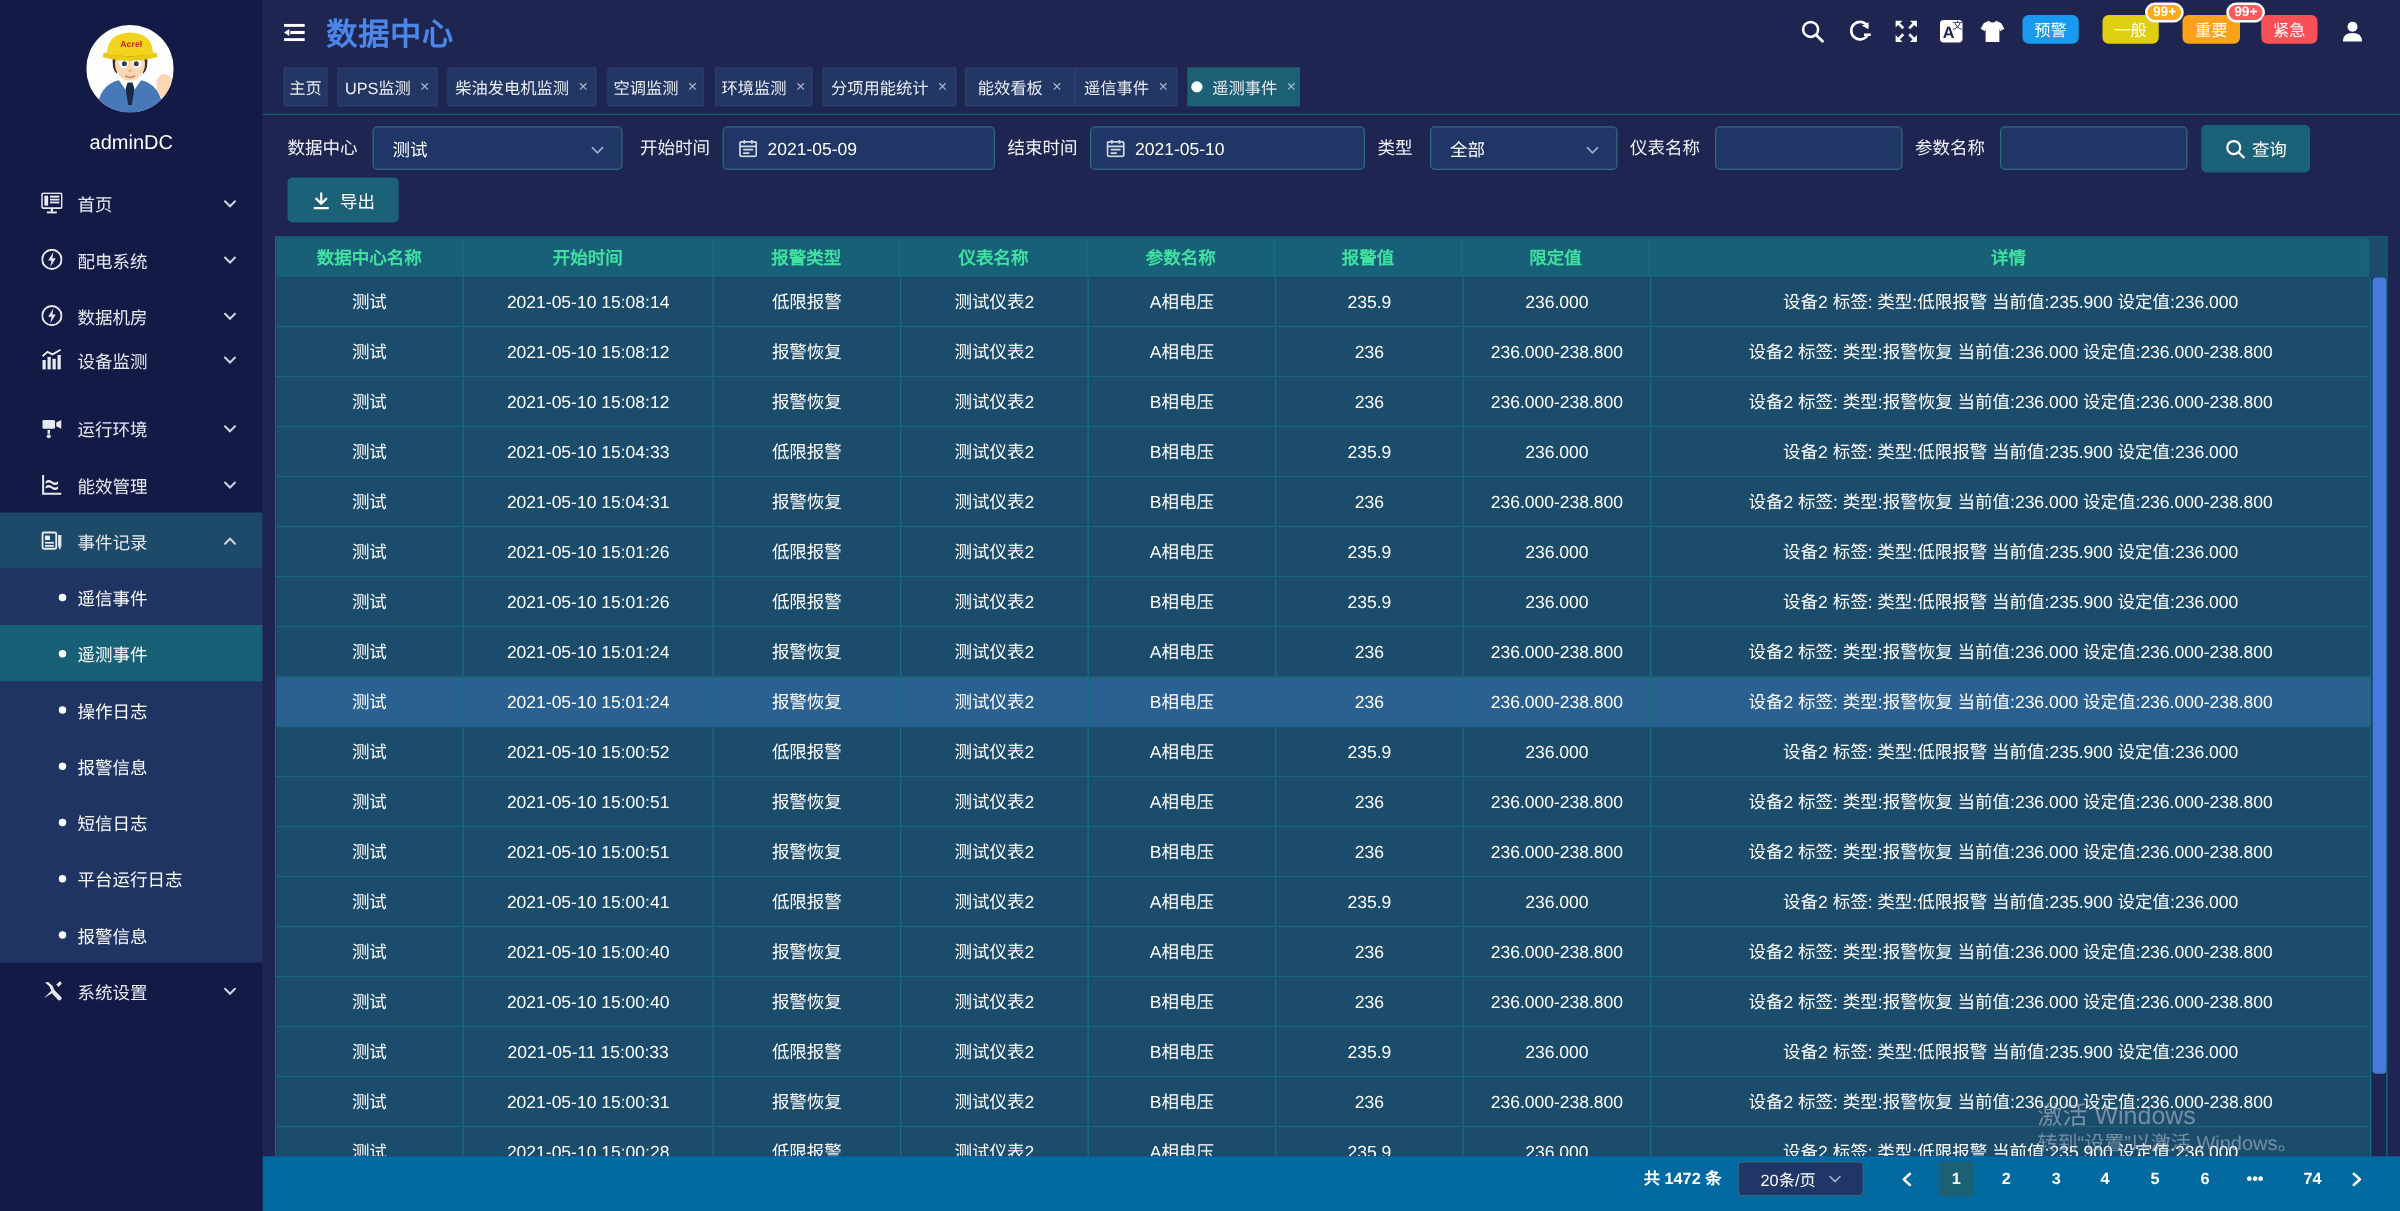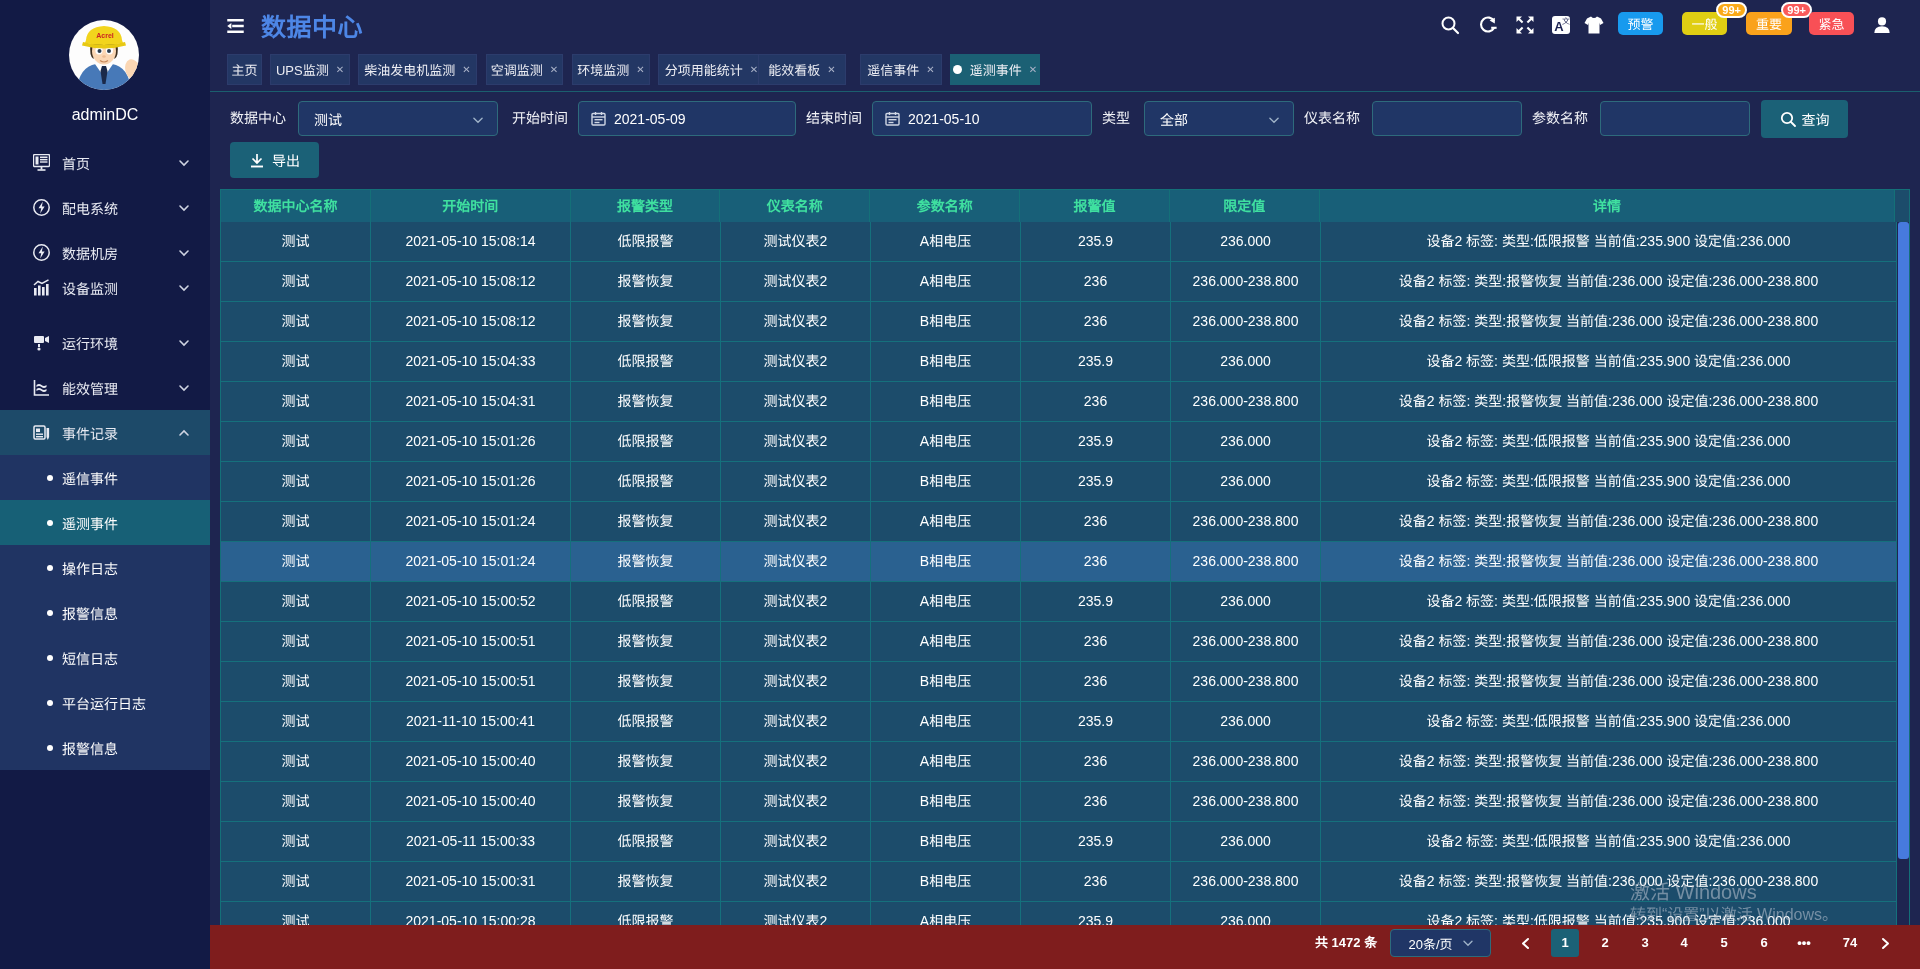--- a/index.html
+++ b/index.html
@@ -48,21 +48,21 @@
 #thead { position:absolute; left:0; top:0; width:1688px; height:32px; background:#185f78; display:flex; }
 #thead .th { height:32px; line-height:32px; text-align:center; font-size:14px; font-weight:bold; color:#3fe0a0; border-right:1px solid #147078; }
 #thead .gut { width:14px; background:#1c4c6b; border-right:none; }
 .trow { position:absolute; left:0; width:1676px; height:40px; background:#1c4c6b; display:flex; border-bottom:1px solid #15707c; }
 .trow.hl { background:#2a6190; }
 .trow .td { height:39px; line-height:39px; text-align:center; font-size:14px; color:#fff; border-right:1px solid #15707c; white-space:nowrap; overflow:hidden; }
 
 #scrollbar { position:absolute; left:1677px; top:32px; width:11px; height:637px; background:#477ade; border-radius:3px; }
 
 
-#pager { position:absolute; left:210px; top:925px; width:1710px; height:44px; background:#7f1d1d; font-size:13px; }
+#pager { position:absolute; left:210px; top:925px; width:1710px; height:44px; background:#0369a1; font-size:13px; }
 .pnum { min-width:28px; height:28px; line-height:28px; text-align:center; font-weight:bold; font-size:13px; color:#fff; }
 .pnum.cur { background:#1b6176; border-radius:3px; }
 #psel { height:28px; background:#203666; border:1px solid #2e6b7c; border-radius:4px; display:flex; align-items:center; justify-content:center; }
 
 
 #wm1 { position:absolute; left:1630px; top:876px; font-size:20px; color:rgba(190,197,210,0.55); }
 #wm2 { position:absolute; left:1630px; top:901px; font-size:16px; color:rgba(190,197,210,0.55); }
 </style>
 </head>
 <body>
@@ -204,20 +204,30 @@
         </div>
         <div class="sitem" style="top:225px">
           <span class="dot"></span>
           <span class="st">平台运行日志</span>
         </div>
         <div class="sitem" style="top:270px">
           <span class="dot"></span>
           <span class="st">报警信息</span>
         </div>
       </div>
+<div class="mitem" style="top:770px">
+        <svg viewBox="0 0 17 17" style="position:absolute;left:33px;width:17px;height:17px;">
+          <path d="M2 14.5 L8 8.5 L6.5 5 L3 2 L5.5 1.5 L9 4.5 L10.5 8 L16 13.5 A1.8 1.8 0 0 1 13.5 16 L8.5 10.5 Z" fill="#e8eaf2"></path>
+<path d="M12 3.5 L15 1 L16.5 2.5 L14 5.5 Z" fill="#e8eaf2"></path>
+        </svg>
+        <span class="mt">系统设置</span>
+        <svg viewBox="0 0 12 12" style="position:absolute;left:178px;top:17px;width:12px;height:12px;">
+          <path d="M2 4 L6 8 L10 4" stroke="#cfd4e2" stroke-width="1.6" fill="none" stroke-linecap="round"></path>
+        </svg>
+      </div>
   </div>
   <svg id="hamb" viewBox="0 0 20 17">
     <rect x="0" y="0" width="20" height="3" fill="#fff"></rect>
     <rect x="6" y="7" width="14" height="3" fill="#fff"></rect>
     <path d="M0 8.5 L5 5 L5 12 Z" fill="#fff"></path>
     <rect x="0" y="14" width="20" height="3" fill="#fff"></rect>
   </svg>
   <div id="title">数据中心</div>
   <div id="topicons">
 <svg class="tico" viewBox="0 0 20 20" style="margin-right:18px">
@@ -256,21 +266,21 @@
         <path d="M1.5 19 Q1.5 11.5 10 11.5 Q18.5 11.5 18.5 19 Z" fill="#fff"></path>
       </svg>
 </div>
   <div id="tabs">
       <div class="tab" style="left:17px;width:35px">主页</div>
 <div class="tab" style="left:60px;width:80px">UPS监测<span class="x">✕</span></div>
 <div class="tab" style="left:148px;width:119px">柴油发电机监测<span class="x">✕</span></div>
 <div class="tab" style="left:276px;width:77px">空调监测<span class="x">✕</span></div>
 <div class="tab" style="left:362px;width:78px">环境监测<span class="x">✕</span></div>
 <div class="tab" style="left:448px;width:107px">分项用能统计<span class="x">✕</span></div>
-<div class="tab" style="left:548px;width:88px">能效看板<span class="x">✕</span></div>
+<div class="tab" style="left:562px;width:88px">能效看板<span class="x">✕</span></div>
 <div class="tab" style="left:650px;width:82px">遥信事件<span class="x">✕</span></div>
 <div class="tab active" style="left:740px;width:90px"><span class="adot"></span>遥测事件<span class="x">✕</span></div>
     </div>
   <div id="filters">
 <div class="flabel" style="left:20px;top:9px">数据中心</div>
 <div class="fbox" style="left:88px;top:9px;width:200px;padding-left:15px">测试<svg class="chevd" viewBox="0 0 11 9">
           <path d="M1 2.5 L5.5 7 L10 2.5" stroke="#9fb3c8" stroke-width="1.5" fill="none" stroke-linecap="round"></path>
         </svg></div>
 <div class="flabel" style="left:302px;top:9px">开始时间</div>
 <div class="fbox" style="left:368px;top:9px;width:218px;padding-left:12px"><svg viewBox="0 0 15 15" style="width:15px;height:15px;margin-right:8px">
@@ -435,21 +445,21 @@
           <div class="td" style="width:200px">2021-05-10 15:00:51</div>
           <div class="td" style="width:150px">报警恢复</div>
           <div class="td" style="width:150px">测试仪表2</div>
           <div class="td" style="width:150px">B相电压</div>
           <div class="td" style="width:150px">236</div>
           <div class="td" style="width:150px">236.000-238.800</div>
           <div class="td" style="width:576px">设备2 标签: 类型:报警恢复 当前值:236.000 设定值:236.000-238.800</div>
         </div>
 <div class="trow" style="top:512px">
           <div class="td" style="width:150px">测试</div>
-          <div class="td" style="width:200px">2021-11-10 15:00:41</div>
+          <div class="td" style="width:200px">2021-05-10 15:00:41</div>
           <div class="td" style="width:150px">低限报警</div>
           <div class="td" style="width:150px">测试仪表2</div>
           <div class="td" style="width:150px">A相电压</div>
           <div class="td" style="width:150px">235.9</div>
           <div class="td" style="width:150px">236.000</div>
           <div class="td" style="width:576px">设备2 标签: 类型:低限报警 当前值:235.900 设定值:236.000</div>
         </div>
 <div class="trow" style="top:552px">
           <div class="td" style="width:150px">测试</div>
           <div class="td" style="width:200px">2021-05-10 15:00:40</div>

